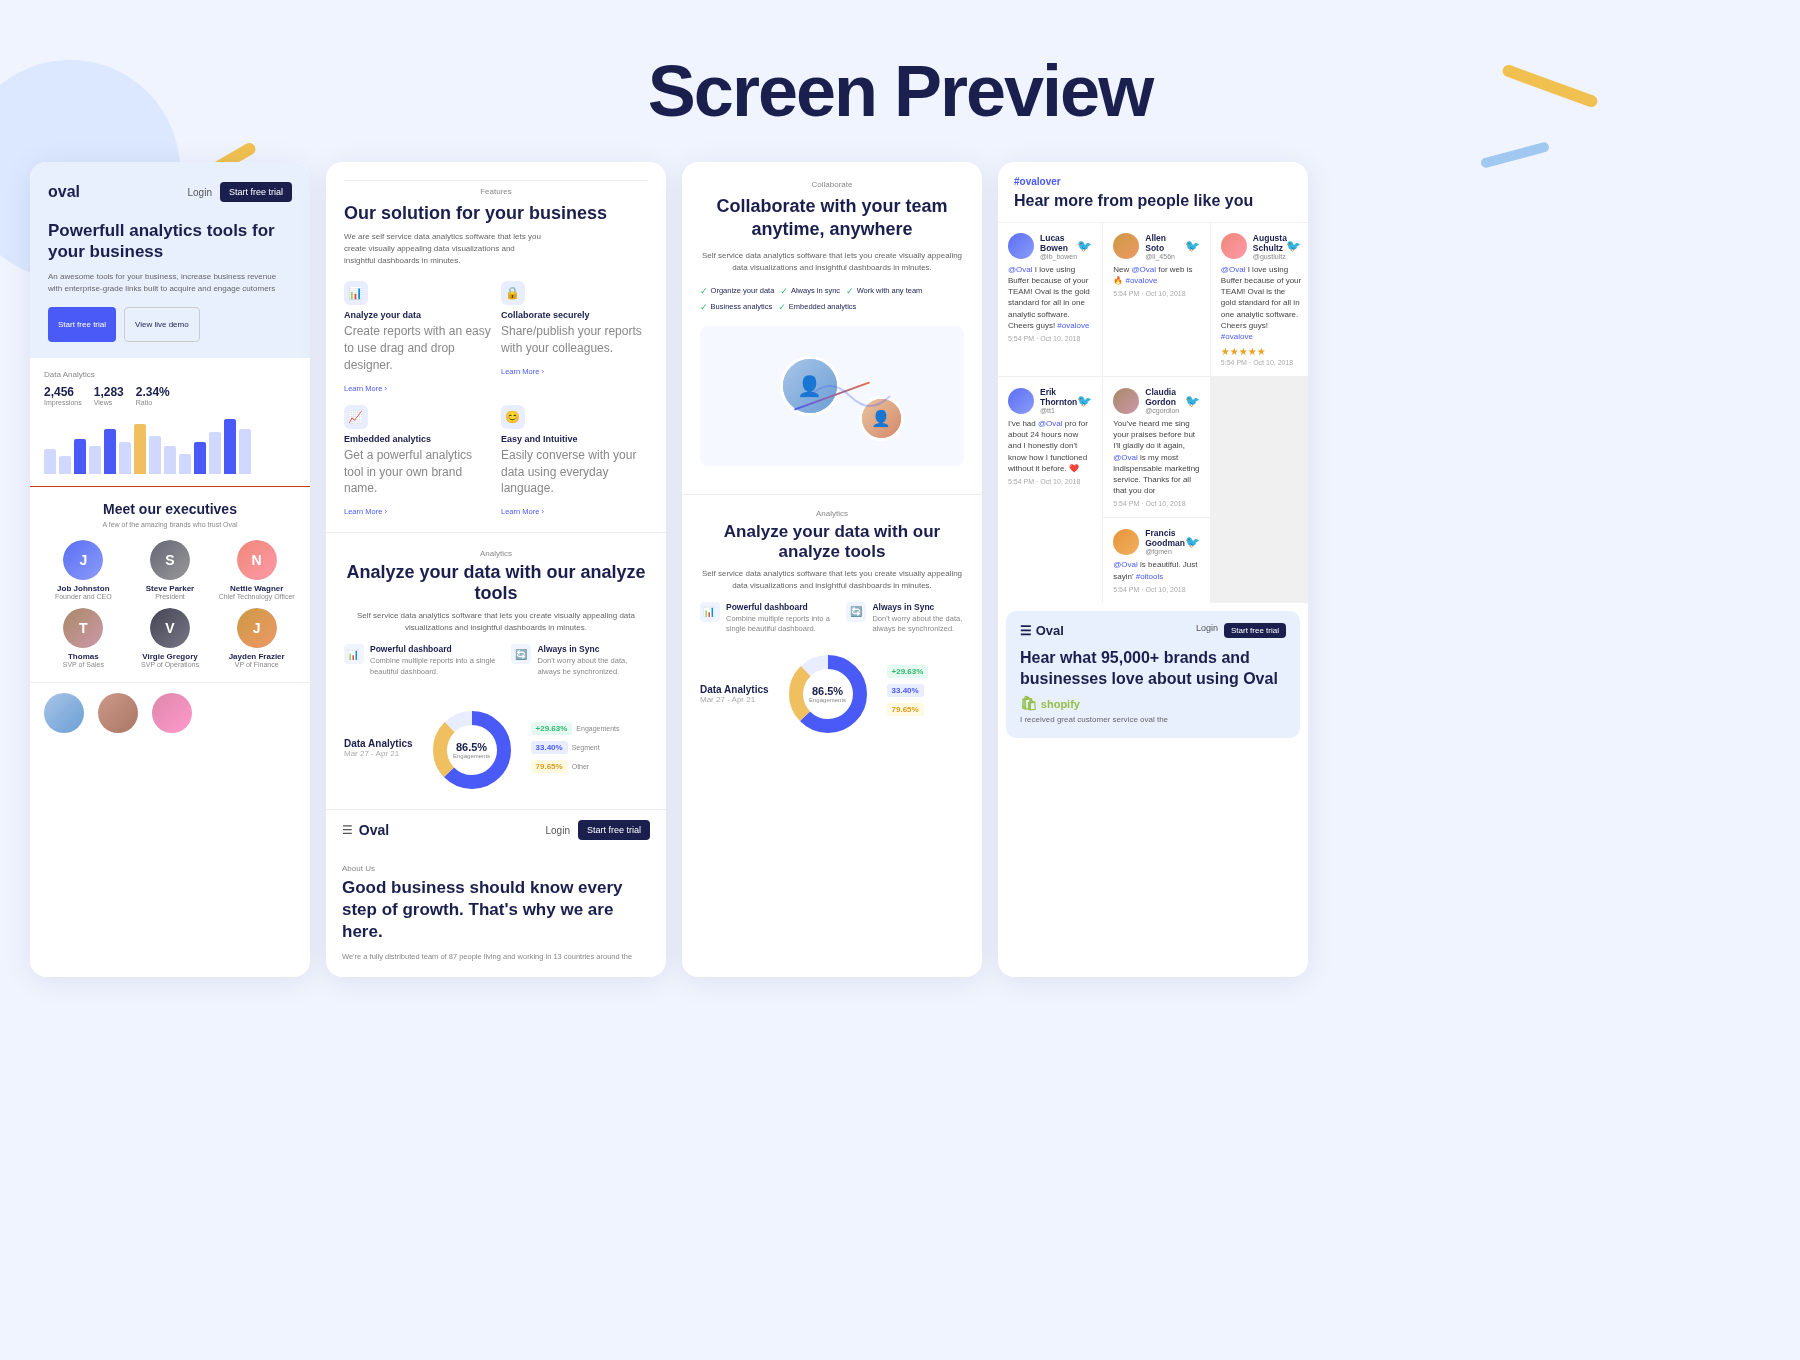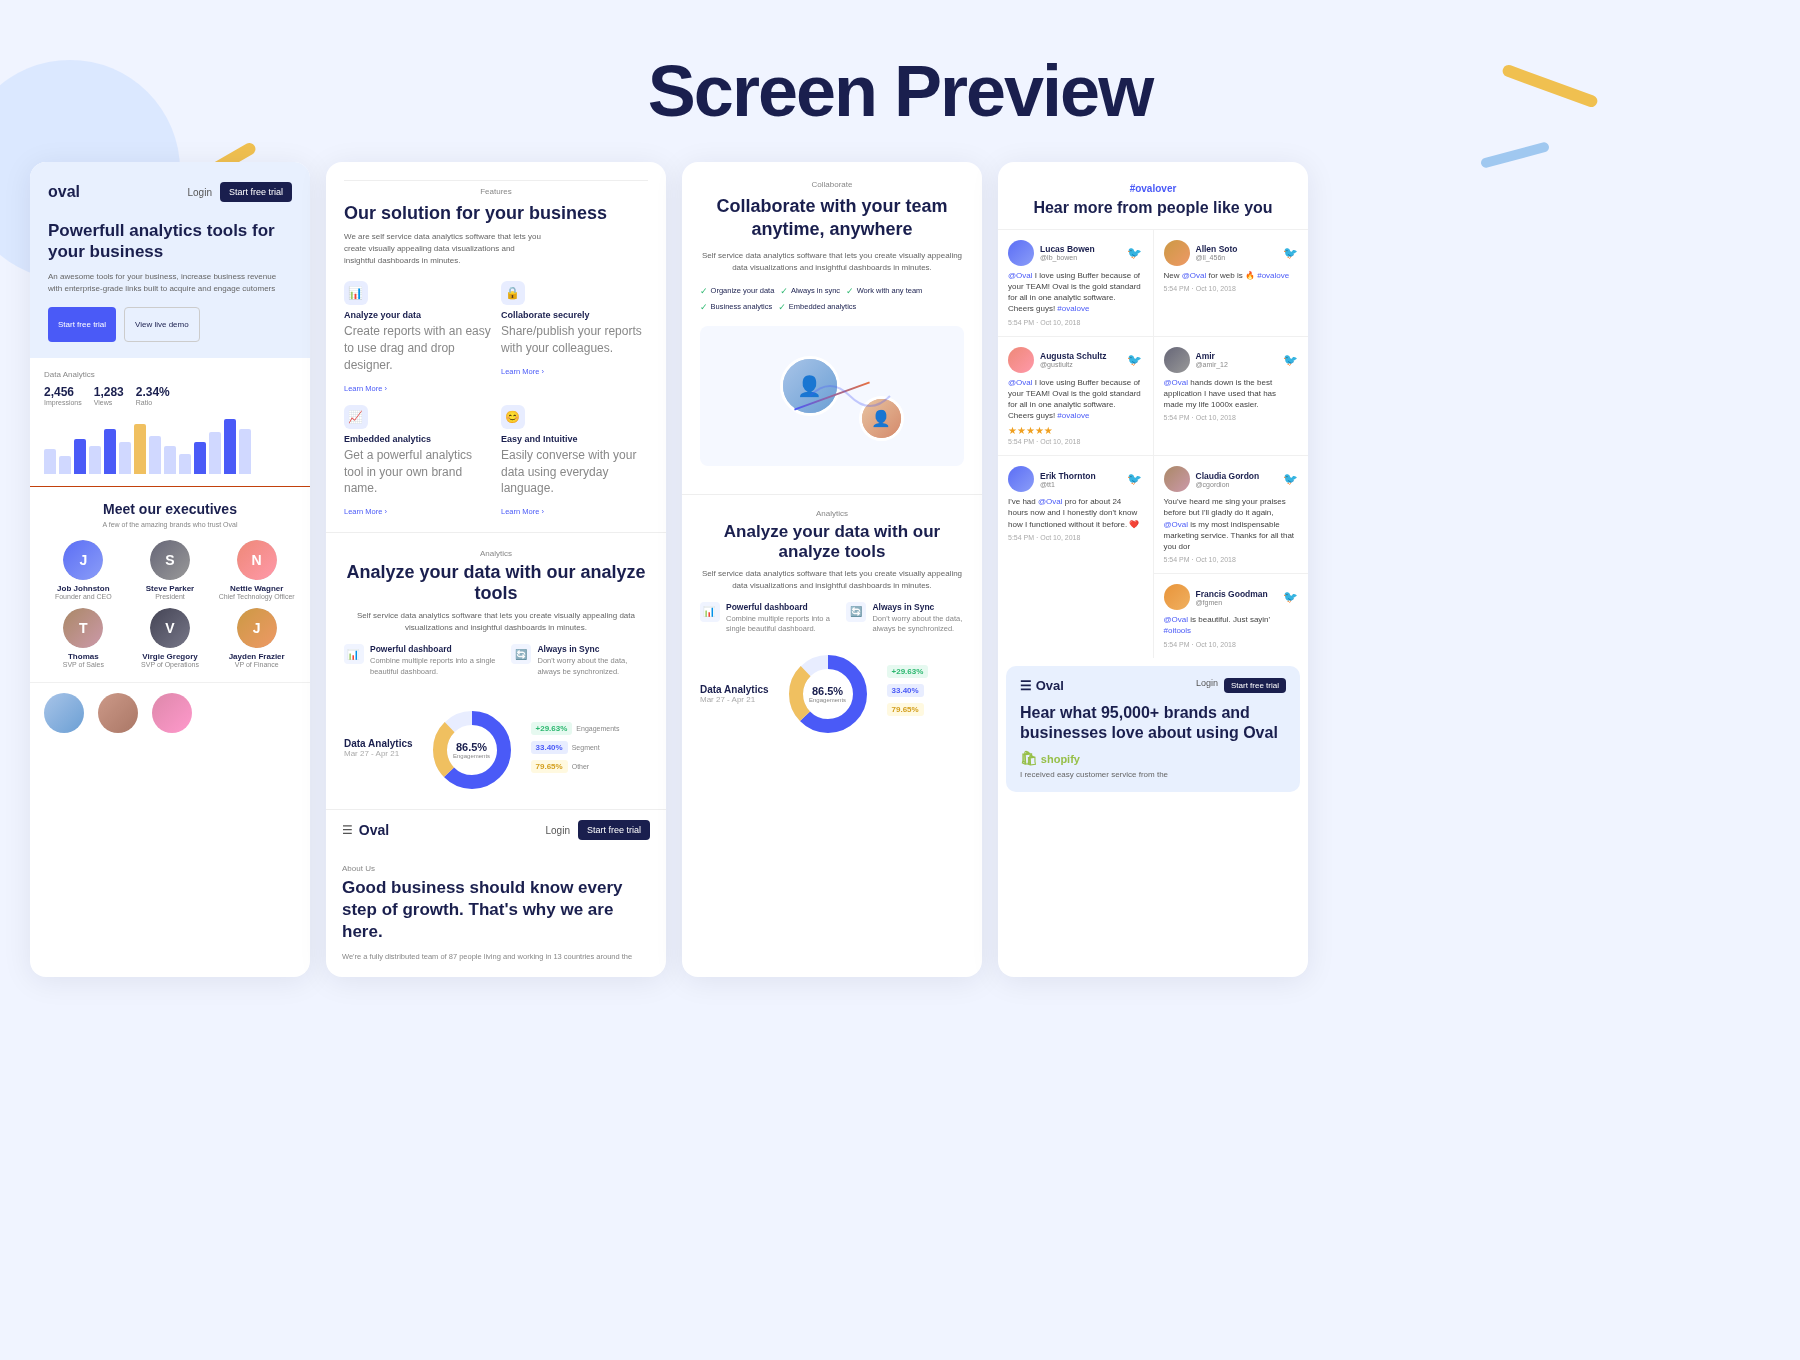--- a/index.html
+++ b/index.html
@@ -449,30 +449,30 @@
       gap: 14px;
     }
 
     
     .right-panel {
       width: 310px;
       background: #fff;
     }
 
     .social-header {
-      text-align: center;
-      padding: 21px 16px 10px;
+      text-align: left;
+      padding: 14px 16px 10px;
       border-bottom: 1px solid #f0f0f0;
     }
     .social-hashtag { font-size: 10px; color: #4a5af7; font-weight: 600; margin-bottom: 4px; }
     .social-title { font-size: 16px; font-weight: 700; color: #1a1f4e; line-height: 1.3; }
 
     .tweets-grid {
       display: grid;
-      grid-template-columns: 1fr 1fr;
+      grid-template-columns: 1fr 1fr 1fr 1fr;
       gap: 1px;
       background: #f0f0f0;
     }
     .tweet-card {
       background: #fff;
       padding: 10px 10px;
     }
     .tweet-header {
       display: flex;
       align-items: center;
@@ -991,18 +991,18 @@
         <div class="oval-nav-btns">
           <span class="oval-nav-login">Login</span>
           <span class="oval-nav-trial">Start free trial</span>
         </div>
       </div>
       <div class="oval-headline">Hear what 95,000+ brands and businesses love about using Oval</div>
       <div class="shopify-badge">
         <span style="color:#96bf48;font-size:14px;">🛍</span>
         <span>shopify</span>
       </div>
-      <p class="shopify-text">I received easy customer service from the</p>
+      <p class="shopify-text">I received great customer service oval the</p>
     </div>
 
   </div>
 
 </div>
 
 </body></html>

